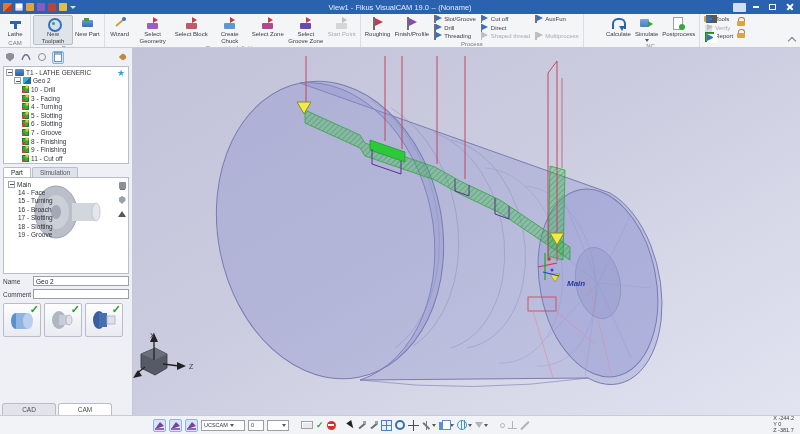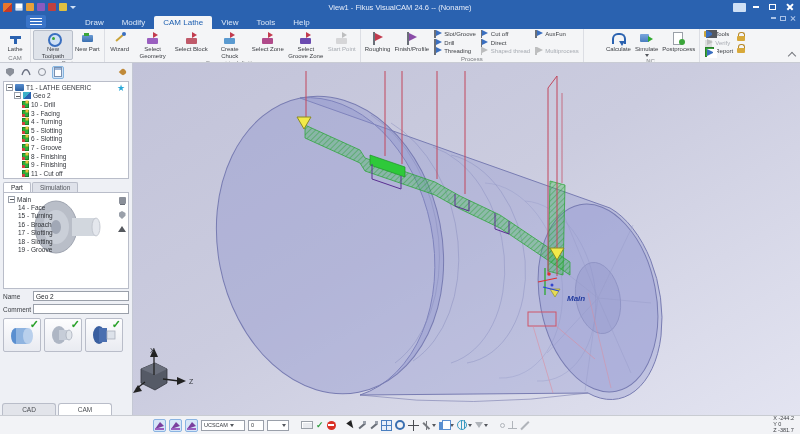--- a/index.html
+++ b/index.html
@@ -189,61 +189,38 @@
   <div class="titlebar">
     <div class="qat">
       <span class="chipq logo"></span>
       <span class="chipq q-doc"></span>
       <span class="chipq q-amber"></span>
       <span class="chipq q-purple"></span>
       <span class="chipq q-red"></span>
       <span class="chipq q-yellow"></span>
       <span class="caret"></span>
     </div>
-    <div class="titletext">View1 - Fikus VisualCAM 24.6 -- (Noname)</div>
+    <div class="titletext">View1 - Fikus VisualCAM 19.0 -- (Noname)</div>
     <div class="wincontrols">
       <span class="badge"></span>
       <span class="wbtn">
           <i class="minbar"></i>
         </span>
       <span class="wbtn">
           <i class="maxbox"></i>
         </span>
       <span class="wbtn">
           <span class="xwrap">
             <i></i>
             <i></i>
           </span>
         </span>
     </div>
   </div>
 
-  <div class="menubar">
-    <div class="hamburger">
-        <i></i>
-        <i></i>
-        <i></i>
-      </div>
-    <div class="mtabs">
-      <span class="mtab">Draw</span>
-      <span class="mtab">Modify</span>
-      <span class="mtab active">CAM Lathe</span>
-      <span class="mtab">View</span>
-      <span class="mtab">Tools</span>
-      <span class="mtab">Help</span>
-    </div>
-    <div class="mdictrl">
-      <span class="mdash"></span>
-      <span class="mbox"></span>
-      <span class="mx">
-          <i></i>
-          <i></i>
-        </span>
-    </div>
-  </div>
 
   <div class="ribbon">
     <div class="rgroup">
       <div class="rrow">
         <div class="rbtn">
           <span class="chip lathechip"></span>
           <span class="rlabel">Lathe</span>
         </div>
       </div>
       <div class="glabel">CAM</div>

